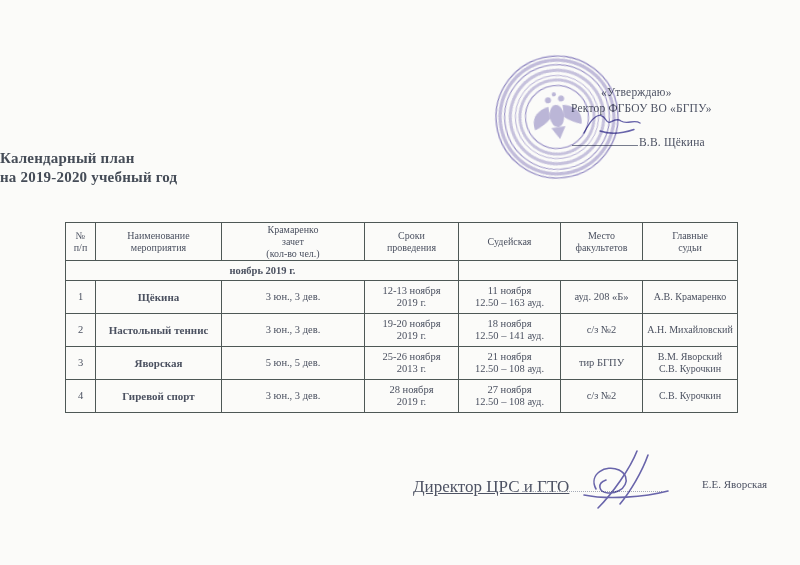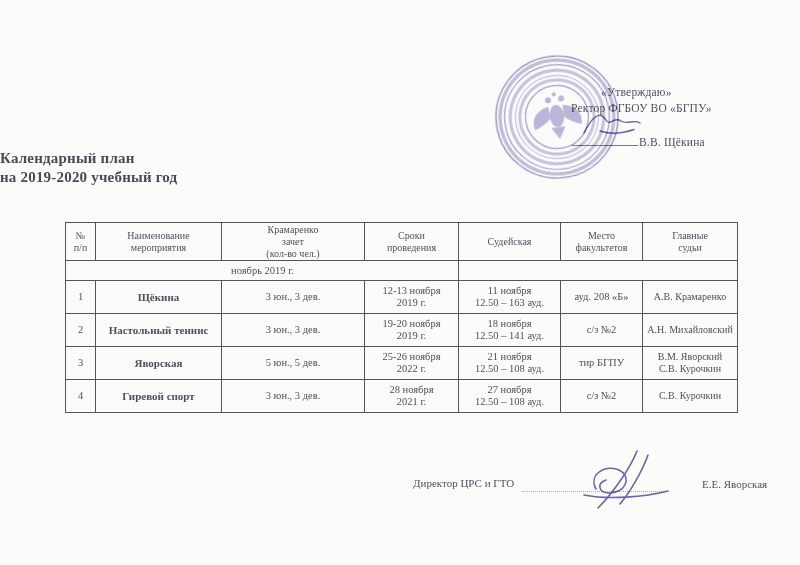--- a/index.html
+++ b/index.html
@@ -24,26 +24,26 @@
   .title{position:absolute;left:0;top:149px;width:800px;
          font-weight:bold;font-size:15px;line-height:18.5px;color:#454c57;letter-spacing:.2px;}
   
   table.sched{position:absolute;left:65px;top:222px;width:672px;
          border-collapse:collapse;table-layout:fixed;}
   .sched th,.sched td{
          border:1px solid #4e5856;vertical-align:middle;text-align:center;
          white-space:pre-line;padding:1px 2px;overflow:hidden;}
   .sched th{font-weight:normal;font-size:10px;line-height:1.18;height:32px;color:#4b5160;}
   .sched td{font-size:10.5px;line-height:1.2;height:30px;color:#4b5160;}
-  .section-cell{text-align:right;font-weight:normal;font-size:11px;
+  .section-cell{text-align:right;font-weight:bold;font-size:11px;
          padding-left:3px !important;height:17px !important;color:#3f4450;}
   .cell-event{font-weight:bold;font-size:11px !important;color:#3f4450;}
   .cell-judges{font-size:10px !important;font-family:Liberation Serif, serif;}
   
-  .footer-label{position:absolute;left:413px;top:477px;font-size:11px;color:#4d5263;}
+  .footer-label{position:absolute;left:413px;top:477px;font-size:17px;color:#4d5263;text-decoration:underline;}
   .footer-dotline{position:absolute;left:522px;top:481px;width:140px;height:10px;
          border-bottom:1px dotted #a6abb8;}
   .footer-name{position:absolute;left:702px;top:478px;font-size:11px;color:#4d5263;}
 </style>
 </head>
 <body>
 
 <div class="page">
 
   <div class="approve-line approve-1">«Утверждаю»</div>
@@ -131,33 +131,33 @@
           <td class="cell-referee_meeting">18 ноября
 12.50 – 141 ауд.</td>
           <td class="cell-venue">с/з №2</td>
           <td class="cell-judges">А.Н. Михайловский</td>
         </tr>
         <tr>
           <td class="cell-num">3</td>
           <td class="cell-event">Яворская</td>
           <td class="cell-team">5 юн., 5 дев.</td>
           <td class="cell-dates">25-26 ноября
-2022 г.</td>
+2013 г.</td>
           <td class="cell-referee_meeting">21 ноября
 12.50 – 108 ауд.</td>
           <td class="cell-venue">тир БГПУ</td>
           <td class="cell-judges">В.М. Яворский
 С.В. Курочкин</td>
         </tr>
         <tr>
           <td class="cell-num">4</td>
           <td class="cell-event">Гиревой спорт</td>
           <td class="cell-team">3 юн., 3 дев.</td>
           <td class="cell-dates">28 ноября
-2021 г.</td>
+2019 г.</td>
           <td class="cell-referee_meeting">27 ноября
 12.50 – 108 ауд.</td>
           <td class="cell-venue">с/з №2</td>
           <td class="cell-judges">С.В. Курочкин</td>
         </tr>
       </tbody>
   </table>
 
   <div class="footer-label">Директор ЦРС и ГТО</div>
   <div class="footer-dotline"></div>

